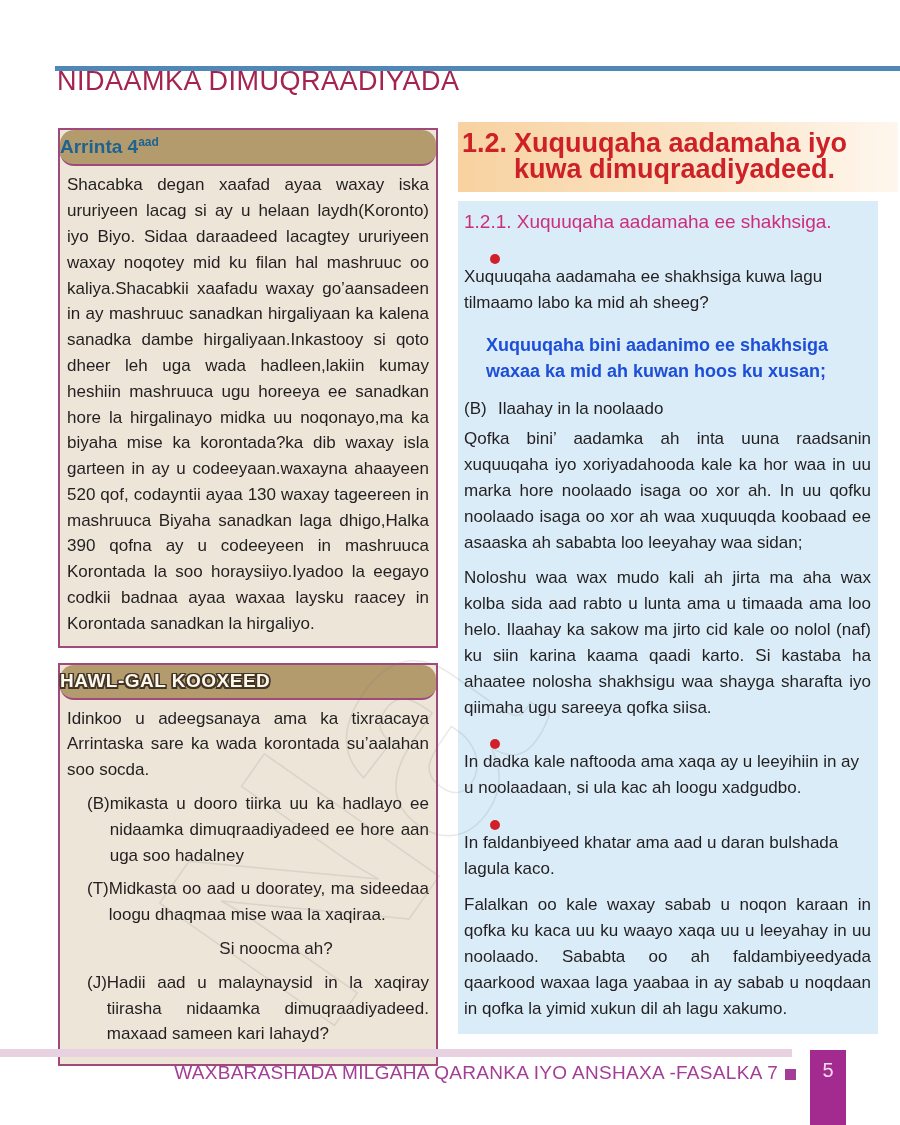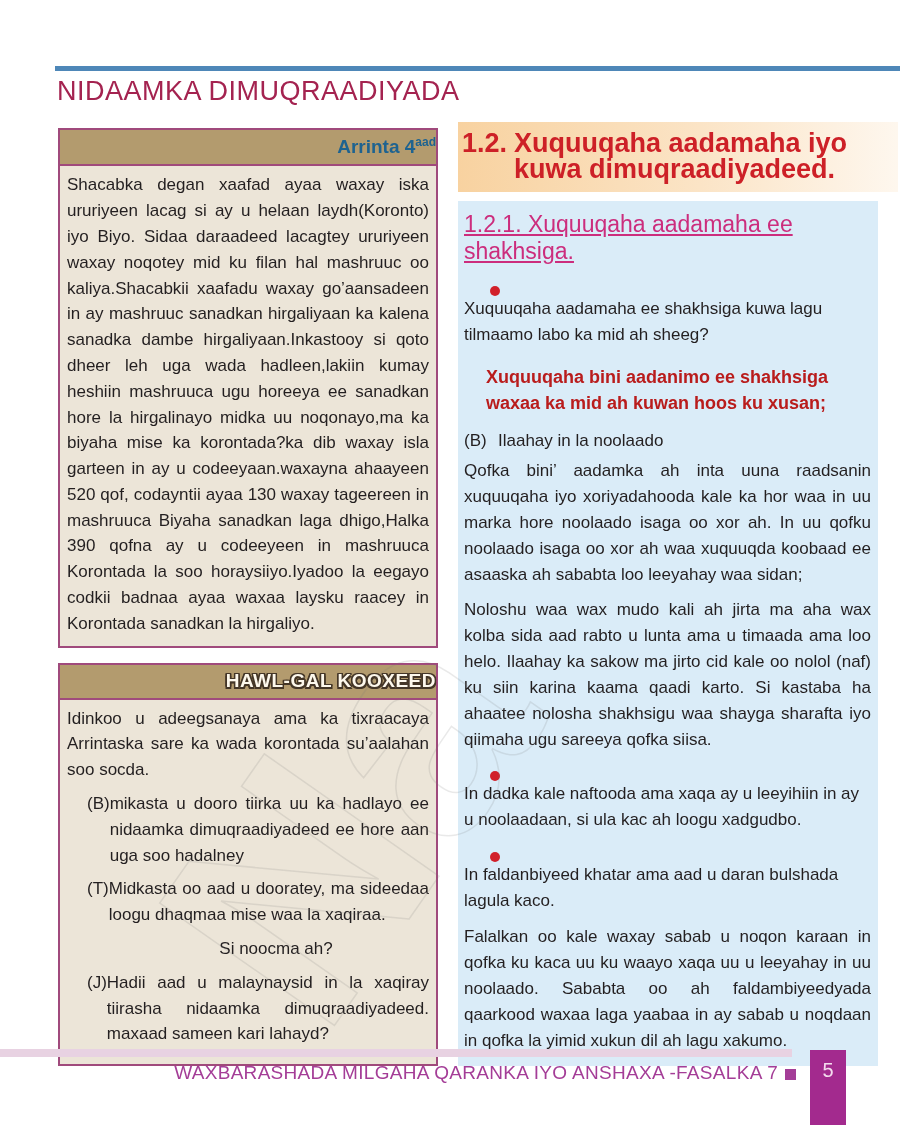--- a/index.html
+++ b/index.html
@@ -2,33 +2,33 @@
 <html><head>
 <meta charset="utf-8">
 <style>
   html,body{margin:0;padding:0;background:#ffffff;}
   .page{
     position:relative;width:900px;height:1125px;margin:0 auto;background:#ffffff;
     font-family:"Liberation Sans", sans-serif;color:#231f20;overflow:hidden;
   }
   
   .top-rule{position:absolute;left:55px;top:66px;width:845px;height:5px;background:#4e87b8;}
-  .page-title{position:absolute;left:57px;top:76px;font-size:27px;letter-spacing:0.5px;color:#a42350;font-weight:400;}
+  .page-title{position:absolute;left:57px;top:66px;font-size:27px;letter-spacing:0.5px;color:#a42350;font-weight:400;}
   
   .watermark{
     position:absolute;left:150px;top:640px;font-size:310px;font-weight:bold;z-index:40;
     color:transparent;-webkit-text-stroke:1.5px rgba(120,120,120,0.16);
     transform:rotate(-55deg);pointer-events:none;user-select:none;
   }
   
   .left-col{position:absolute;left:58px;top:128px;width:380px;}
   .frame-box{border:2.5px solid #a04a7c;background:#ece5d8;margin-bottom:15px;}
   .frame-box .bar{
-    background:#b39b6e;border-bottom:2.5px solid #a04a7c;text-align:right;
-    padding:5px 0 6px 0;font-size:19px;
+    background:#b39b6e;border-bottom:2.5px solid #a04a7c;text-align:left;
+    padding:5px 0 6px 0;font-size:19px;border-radius:14px;
   }
   .bar-title-teal{color:#1e6390;font-weight:bold;}
   .bar-title-teal sup{font-size:12px;font-weight:bold;}
   .bar-title-outline{
     color:#fdf8ec;font-weight:bold;letter-spacing:0.5px;
     text-shadow:-1.5px -1.5px 0 #443627,1.5px -1.5px 0 #443627,-1.5px 1.5px 0 #443627,1.5px 1.5px 0 #443627,0 1.5px 0 #443627,0 -1.5px 0 #443627,1.5px 0 0 #443627,-1.5px 0 0 #443627;
   }
   .frame-box .body{padding:6px 7px 9px 7px;font-size:17px;line-height:25.8px;text-align:justify;}
   .hg-intro{margin:0 0 8px 0;}
   .hg-item{display:flex;margin:0 0 8px 0;}
@@ -37,26 +37,26 @@
   .hg-note{margin:2px 0 8px 56px;text-align:center;}
   
   .right-col{position:absolute;left:458px;top:122px;width:440px;}
   .sec-heading{
     display:flex;background:linear-gradient(to right,#f8d2a0 0%,#fbe4c6 55%,#fef7ee 100%);
     padding:8px 6px 10px 4px;font-size:27px;font-weight:bold;color:#cd2027;line-height:26px;
   }
   .sec-heading .num{flex:0 0 52px;font-weight:bold;}
   .sec-heading .ttl{flex:1;}
   .panel-blue{background:#daecf8;margin-top:9px;padding:8px 7px 12px 6px;width:407px;}
-  .subsec-heading{font-size:23px;color:#cc2d7d;margin:2px 0 12px 0;font-weight:400;text-decoration:underline;}
+  .subsec-heading{font-size:19px;color:#cc2d7d;margin:2px 0 12px 0;font-weight:400;}
   .bullet{display:flex;margin:0 0 10px 0;flex-direction:column;}
   .bullet .dot{flex:0 0 10px;width:10px;height:10px;border-radius:50%;background:#d1202a;margin:9px 16px 0 26px;}
   .bullet .btxt{flex:1;font-size:17px;line-height:26px;padding-right:4px;}
   .teal-heading{
-    color:#b91c1c;font-weight:bold;font-size:18px;line-height:26px;
+    color:#1d4ed8;font-weight:bold;font-size:18px;line-height:26px;
     margin:16px 6px 12px 22px;
   }
   .plain-item{display:flex;font-size:17px;line-height:26px;margin:0 0 4px 0;}
   .plain-item .lbl{flex:0 0 34px;}
   .para{font-size:17px;line-height:26px;text-align:justify;margin:0 0 9px 0;}
   .para.last{margin-bottom:0;}
   
   .footer-bar{position:absolute;left:0;top:1049px;width:792px;height:8px;background:#e8d2e2;}
   .footer-text{
     position:absolute;top:1062px;right:104px;font-size:19px;color:#a43d97;letter-spacing:0.3px;white-space:nowrap;text-align:center;

